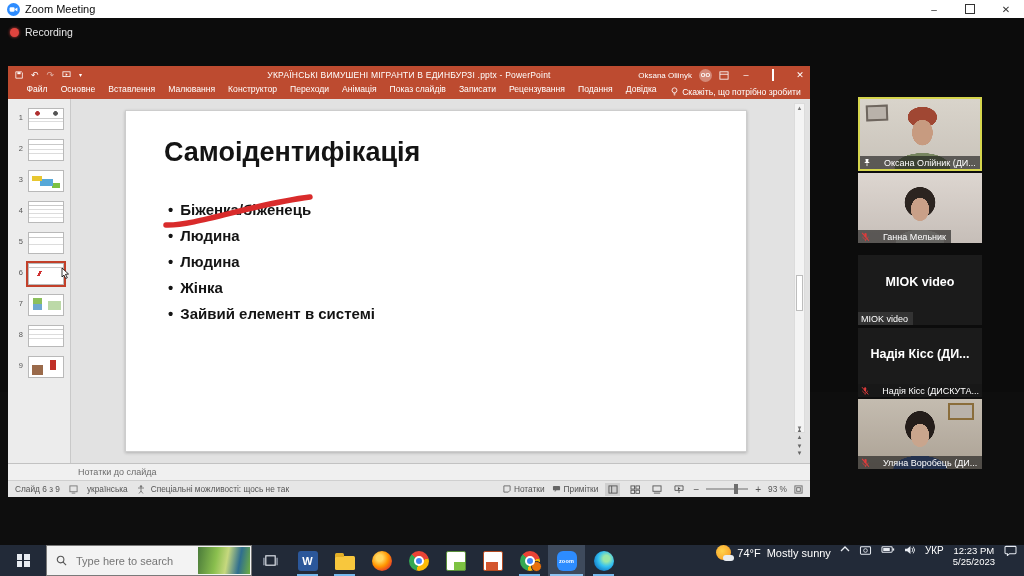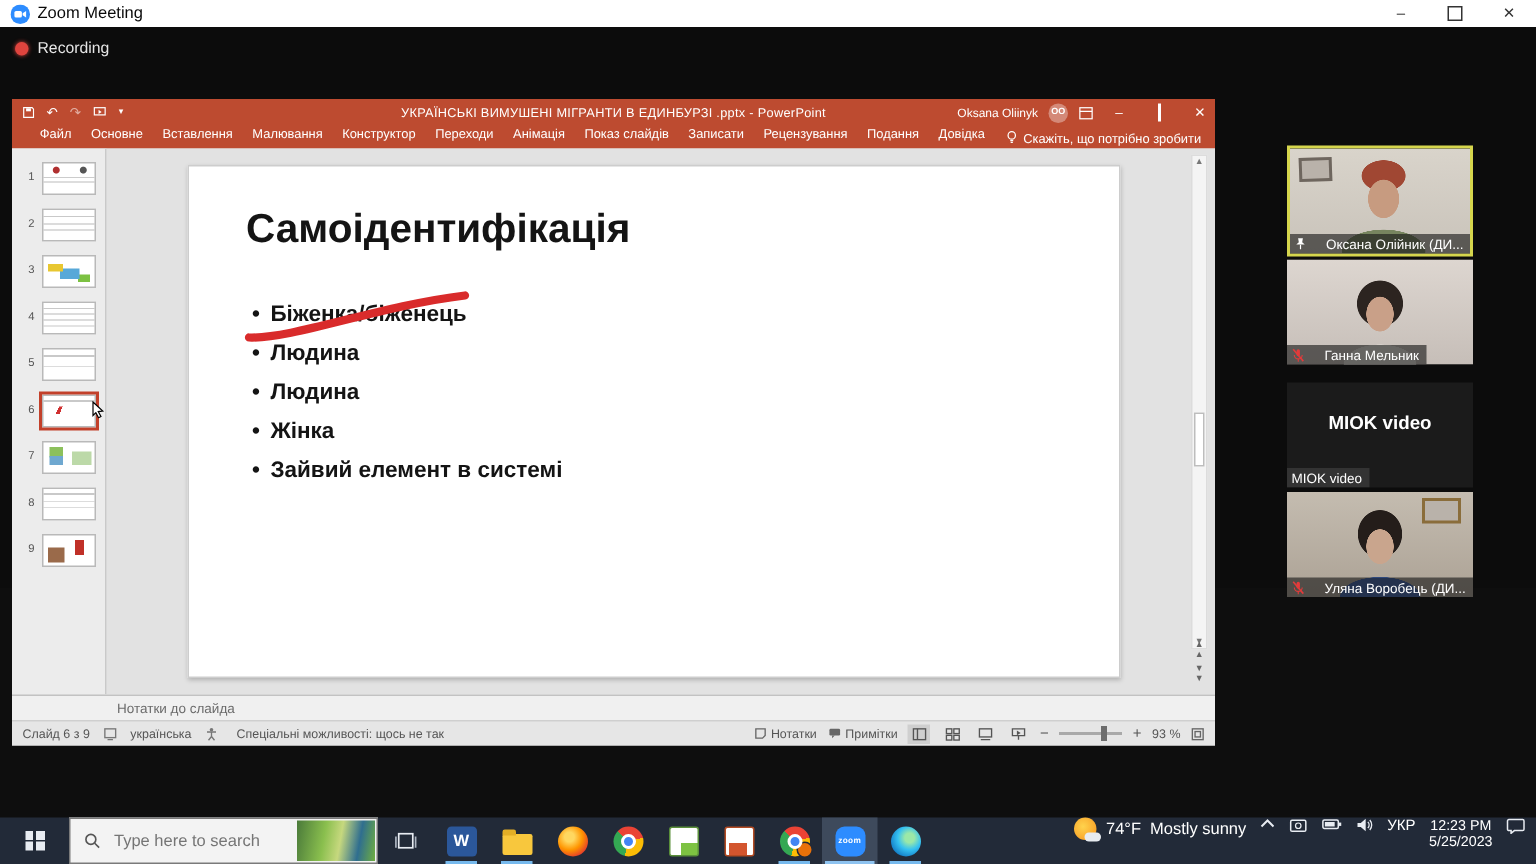--- a/index.html
+++ b/index.html
@@ -295,21 +295,21 @@
       <span>Нотатки до слайда</span>
     </div>
 
     <div class="status-bar">
       <span>Слайд 6 з 9</span>
       <svg width="9" height="9" viewBox="0 0 10 10">
           <rect x="1" y="1" width="8" height="6.5" fill="none" stroke="#777"></rect>
           <line x1="3" y1="9" x2="7" y2="9" stroke="#777"></line>
         </svg>
       <span>українська</span>
-      <span style="display:flex;align-items:center;gap:13px">
+      <span style="display:flex;align-items:center;gap:6px">
         <svg width="8" height="9" viewBox="0 0 8 9">
             <circle cx="4" cy="1.5" r="1.2" fill="#777"></circle>
             <path d="M1 3h6M4 3v3M4 6l-2 2.5M4 6l2 2.5" stroke="#777" fill="none" stroke-width=".9"></path>
           </svg>
         <span>Спеціальні можливості: щось не так</span>
       </span>
       <div class="sb-right">
         <span style="display:flex;align-items:center;gap:3px">
           <svg width="8" height="8" viewBox="0 0 9 9">
               <path d="M1 1h7v5l-2 2H1z" fill="none" stroke="#666"></path>
@@ -392,20 +392,32 @@
       </div>
     </div>
 
     <div class="tile gap3">
       <div class="center-label">MIOK video</div>
       <div class="name-tag" style="background:rgba(60,60,60,.75)">
         <span>MIOK video</span>
       </div>
     </div>
 
+    <div class="tile gap2" style="height:69px">
+      <div class="center-label">Надія Кісс (ДИ...</div>
+      <div class="name-tag">
+        <svg width="9" height="10" viewBox="0 0 12 13">
+            <rect x="4.5" y="1" width="3" height="6" rx="1.5" fill="#e23b3b"></rect>
+            <path d="M2.5 6c0 2 1.6 3.5 3.5 3.5S9.5 8 9.5 6" stroke="#e23b3b" fill="none"></path>
+            <line x1="6" y1="9.5" x2="6" y2="12" stroke="#e23b3b"></line>
+            <line x1="1.5" y1="1" x2="10.5" y2="11.5" stroke="#e23b3b" stroke-width="1.4"></line>
+          </svg>
+        <span>Надія Кісс (ДИСКУТА...</span>
+      </div>
+    </div>
 
     <div class="tile">
       <div class="vid vid-ulyana">
         <div class="pic-frame pf2"></div>
       </div>
       <div class="name-tag">
         <svg width="9" height="10" viewBox="0 0 12 13">
             <rect x="4.5" y="1" width="3" height="6" rx="1.5" fill="#e23b3b"></rect>
             <path d="M2.5 6c0 2 1.6 3.5 3.5 3.5S9.5 8 9.5 6" stroke="#e23b3b" fill="none"></path>
             <line x1="6" y1="9.5" x2="6" y2="12" stroke="#e23b3b"></line>

